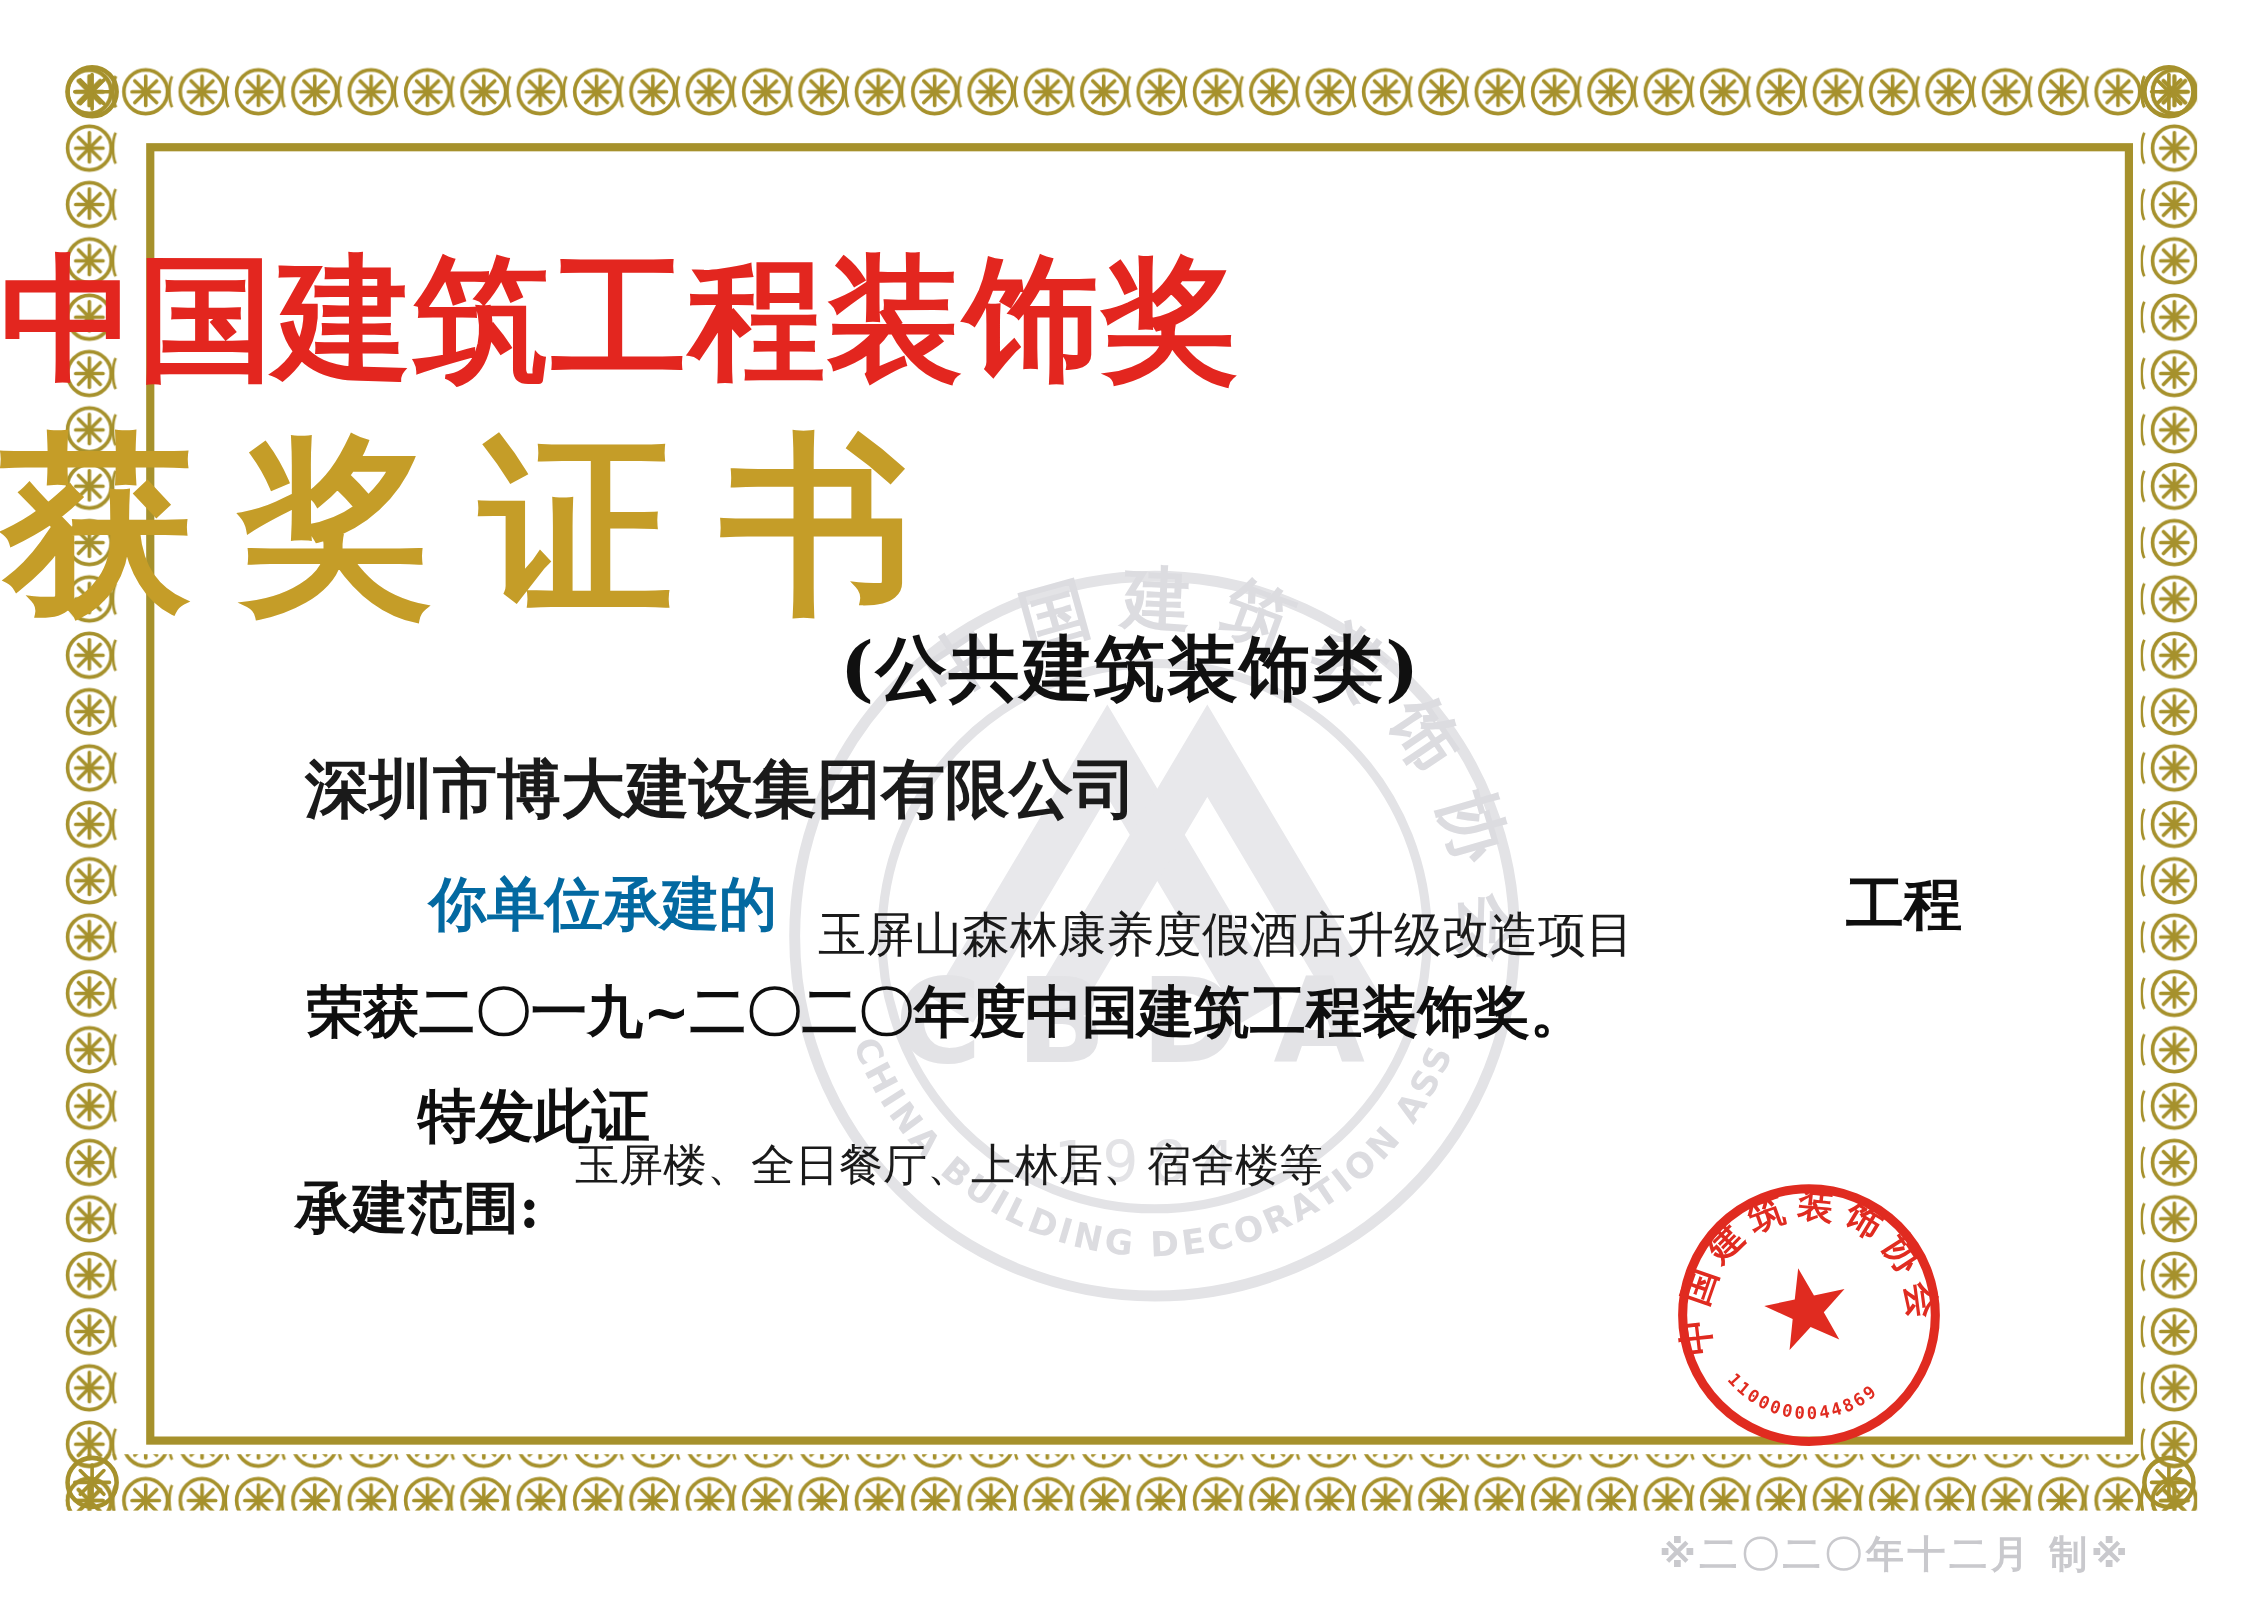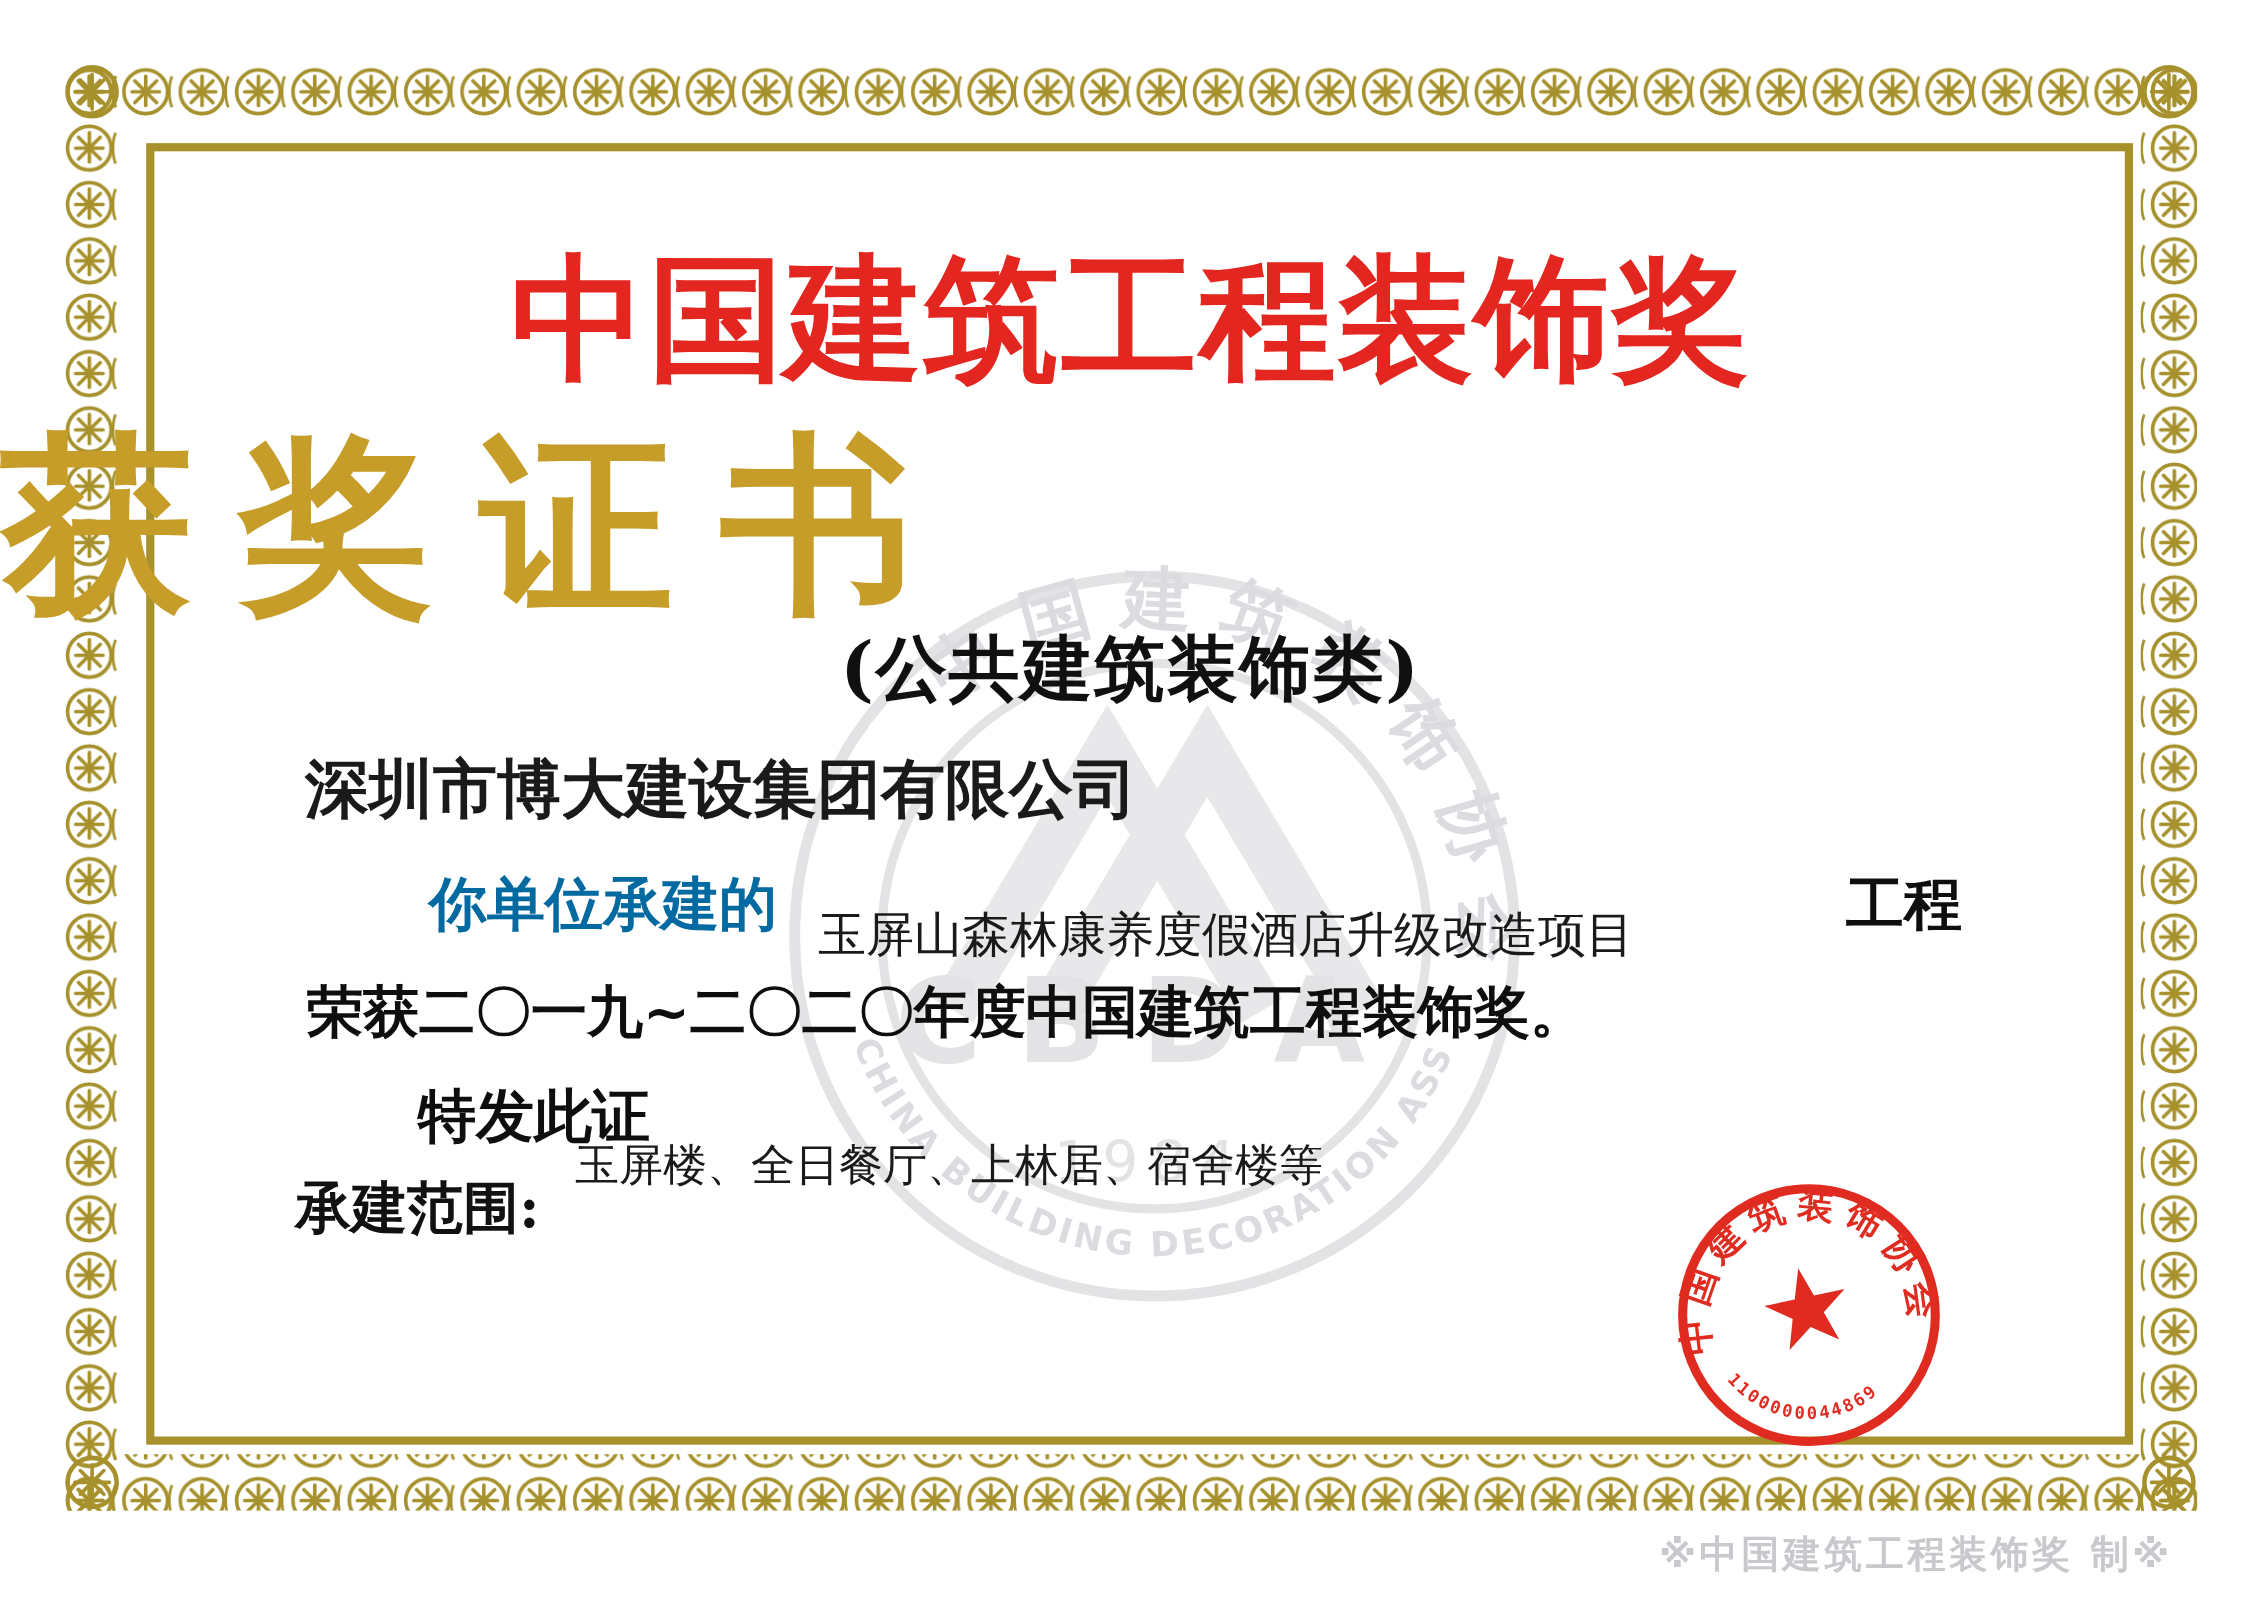--- a/index.html
+++ b/index.html
@@ -7,21 +7,21 @@
     position: relative;
     width: 2261px; height: 1616px;
     background: #ffffff;
     overflow: hidden;
     font-family: "DejaVu Sans", sans-serif;
   }
   .layer { position:absolute; left:0; top:0; width:100%; height:100%; }
   .abs { position:absolute; white-space:nowrap; }
 
   .title {
-    left:0; right:0; top:229px; text-align:center;
+    left:0; right:0; top:229px; 
     font-family:"DejaVu Serif", serif; font-weight:700;
     font-size:136px; letter-spacing:1.8px; color:#E3261F;
   }
   .award-title {
     left:0; right:0; top:398px; text-align:left;
     font-family:"DejaVu Serif", serif; font-weight:700;
     font-size:193px; letter-spacing:47px; color:#C59D28;
   }
   .category {
     left:0; right:0; top:622px; text-align:center;
@@ -124,21 +124,21 @@
     <div class="abs award-title">获奖证书</div>
     <div class="abs category">(公共建筑装饰类)</div>
     <div class="abs company">深圳市博大建设集团有限公司</div>
     <div class="abs intro">你单位承建的</div>
     <div class="abs project">玉屏山森林康养度假酒店升级改造项目</div>
     <div class="abs suffix">工程</div>
     <div class="abs award-line">荣获二〇一九~二〇二〇年度中国建筑工程装饰奖。</div>
     <div class="abs issue-line">特发此证</div>
     <div class="abs scope-label">承建范围:</div>
     <div class="abs scope-items">玉屏楼、全日餐厅、上林居、宿舍楼等</div>
-    <div class="abs footer">※中国建筑工程装饰奖 制※</div>
+    <div class="abs footer">※二〇二〇年十二月 制※</div>
   </div>
 
   <svg class="layer seal-svg" viewBox="0 0 2487 1778" aria-hidden="true">
     <defs>
       <path id="seal-top-arc" d="M 1886.5 1494.3 A 112 112 0 1 1 2093.5 1494.3" fill="none"></path>
       <path id="seal-num-arc" d="M 1889.6 1503.5 A 116 116 0 0 0 2090.4 1503.5" fill="none"></path>
     </defs>
     <circle cx="1990" cy="1447" r="139" fill="none" stroke="#E02B20" stroke-width="10"></circle>
     <path fill="#E02B20" transform="translate(1988,1442) rotate(-12) scale(1.08)" d="M 0,-44 L -10,-13.7 L -41.8,-13.6 L -16.2,5.25 L -25.9,35.6 L 0,17 L 25.9,35.6 L 16.2,5.25 L 41.8,-13.6 L 10,-13.7 Z"></path>
     <text font-size="40" font-weight="700" letter-spacing="10" fill="#E02B20" font-family="DejaVu Sans, sans-serif">

